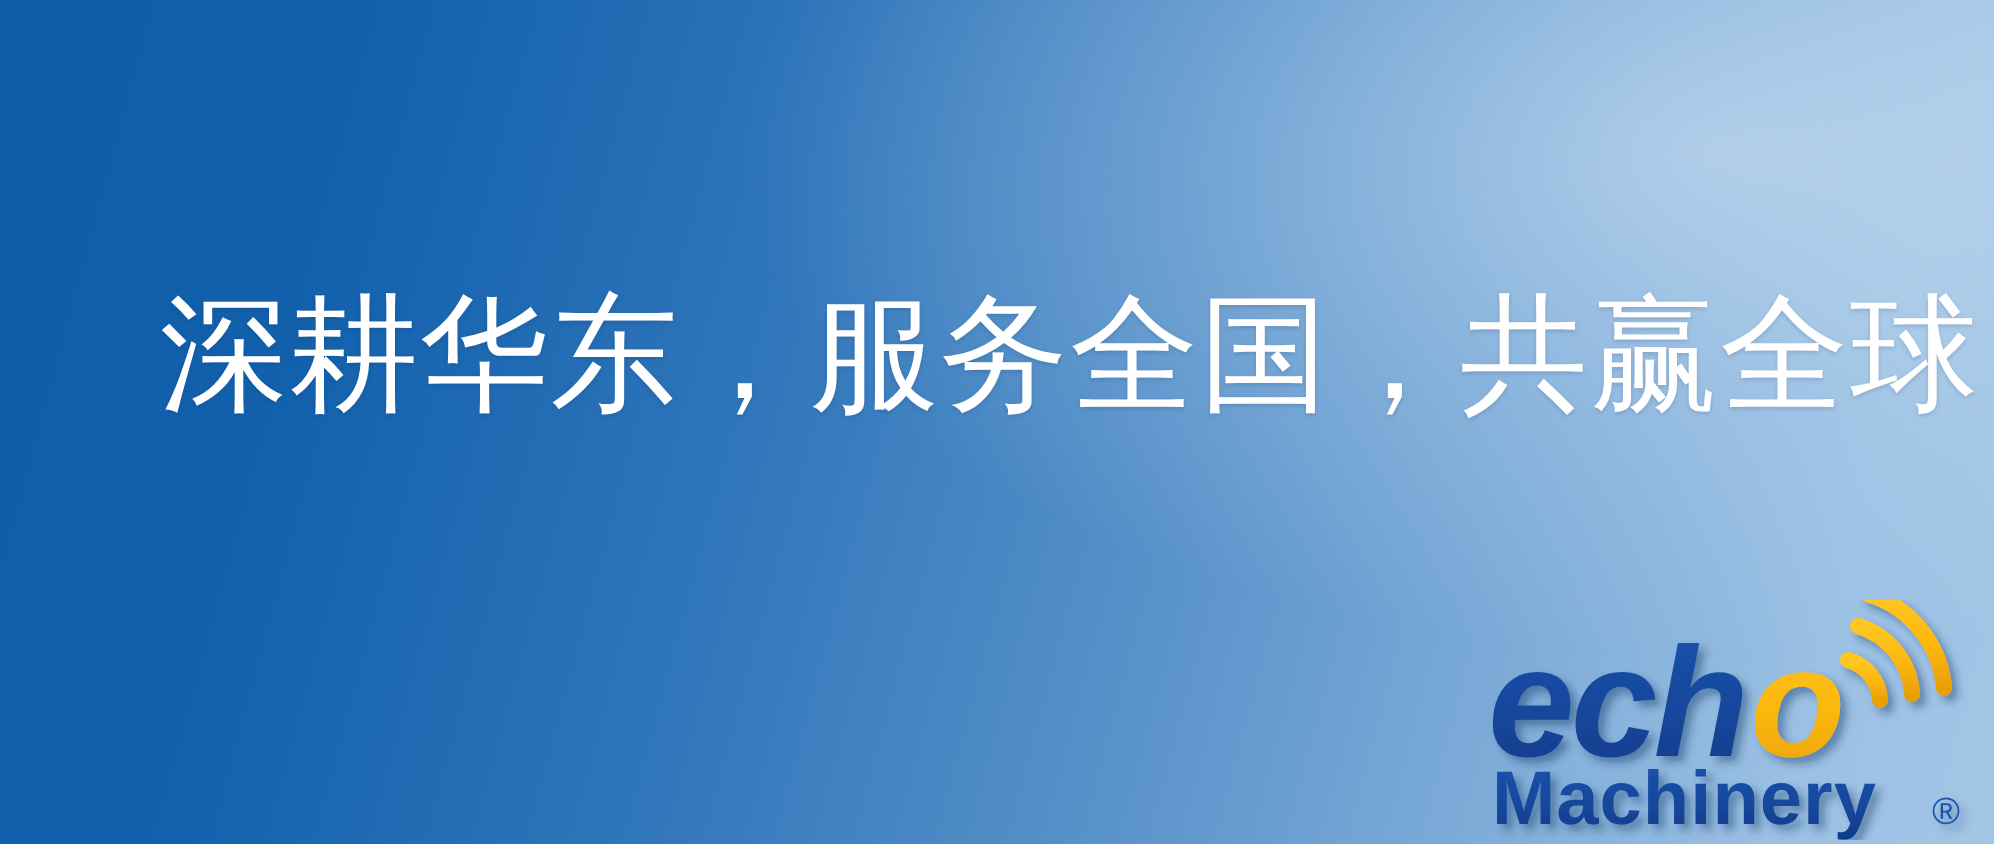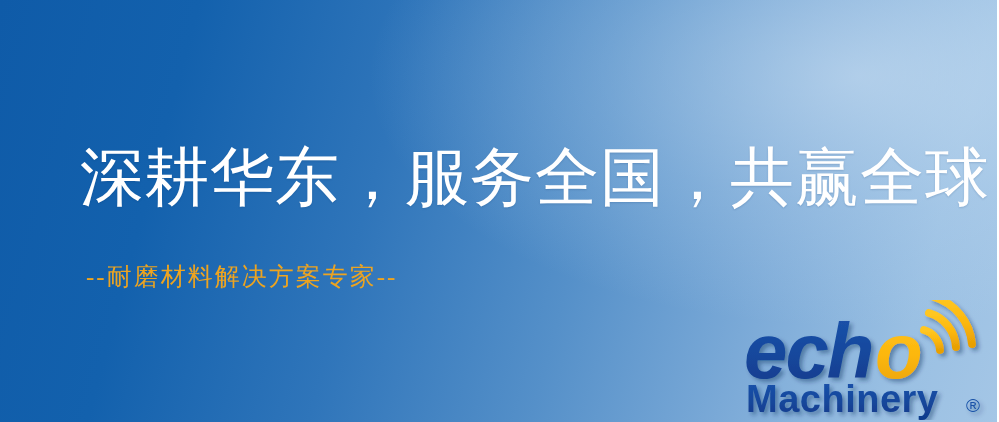--- a/index.html
+++ b/index.html
@@ -82,21 +82,20 @@
   }
   .logo svg { display: block; width: 250px; height: 120px; }
 </style>
 </head>
 <body>
 
 <div class="banner">
 
   <h1 class="headline">深耕华东，服务全国，共赢全球</h1>
 
-  <p class="subheadline">--耐磨材料解决方案专家--</p>
 
   <div class="logo">
     <svg viewBox="0 0 250 120" xmlns="http://www.w3.org/2000/svg" aria-hidden="true">
       <defs>
         <filter id="dropsh" x="-25%" y="-25%" width="160%" height="160%">
           <feDropShadow dx="3" dy="3" stdDeviation="2.2" flood-color="#0b2a55" flood-opacity="0.40"></feDropShadow>
         </filter>
         <linearGradient id="goldgrad" x1="0" y1="0" x2="0" y2="1">
           <stop offset="0%" stop-color="#ffc723"></stop>
           <stop offset="55%" stop-color="#fcb70c"></stop>

